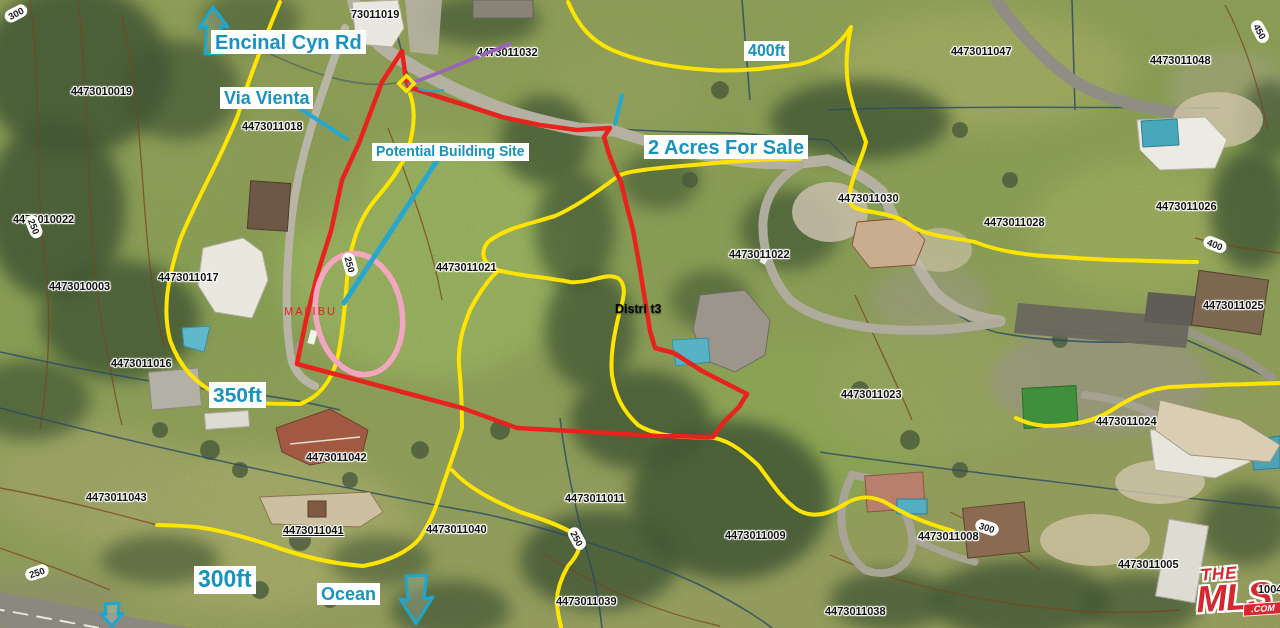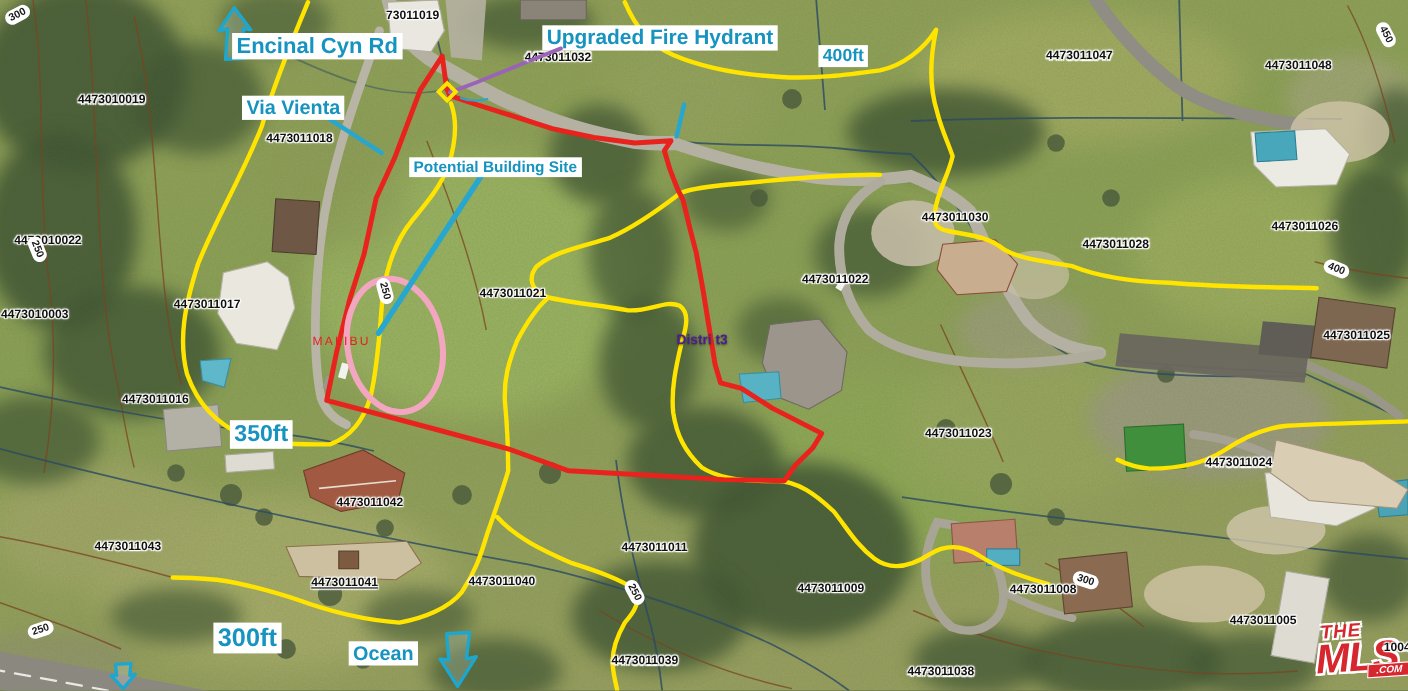--- a/index.html
+++ b/index.html
@@ -22,21 +22,21 @@
   .oval{
     position:absolute;background:#ffffff;color:#1a1a1a;font-size:9.5px;font-weight:bold;
     border-radius:9px;padding:0 4px;line-height:13px;white-space:nowrap;
     font-family:"Liberation Sans",sans-serif;
   }
   .malibu{
     position:absolute;color:#e32222;font-size:11px;font-weight:normal;letter-spacing:2px;
     white-space:nowrap;
   }
   .district{
-    position:absolute;color:#4c1d95;font-size:12.5px;font-weight:bold;white-space:nowrap;
+    position:absolute;color:#000000;font-size:12.5px;font-weight:bold;white-space:nowrap;
     text-shadow:0 1px 2px rgba(40,50,20,.8);
   }
   .mls-logo{
     position:absolute;left:1196px;top:565px;width:88px;height:60px;
     transform:rotate(-4deg);color:#d6262e;font-style:italic;font-weight:bold;
   }
   .mls-the{
     font-size:17px;line-height:15px;margin-left:6px;letter-spacing:1px;
     text-shadow:-2px -2px 0 #fff,2px -2px 0 #fff,-2px 2px 0 #fff,2px 2px 0 #fff,0 2px 0 #fff,2px 0 0 #fff;
   }
@@ -269,39 +269,39 @@
   <div id="label-layer">
     <div class="malibu" style="left:284px;top:305px">MALIBU</div>
     <div class="district" style="left:615px;top:302px">Distri t3</div>
     <div class="mls-logo">
       <div class="mls-the"><span>THE</span></div>
       <div class="mls-mls"><span>MLS</span><span class="mls-tm">™</span></div>
       <span class="mls-com">.COM</span>
     </div>
   <div class="anno" style="left: 211px; top: 10px; font-size: 20px; margin-top: 20px;">Encinal Cyn Rd</div>
       <div class="anno" style="left: 220px; top: 87px; font-size: 18px;">Via Vienta</div>
-      <div class="anno" style="left: 493px; top: 23px; font-size: 19px;">Upgraded Fire Hydrant</div>
       <div class="anno" style="left: 744px; top: 41px; font-size: 16px; text-align: center;">400ft</div>
+      <div class="anno" style="left: 644px; top: 135px; font-size: 20px;">2 Acres For Sale</div>
       <div class="anno" style="left: 372px; top: 143px; font-size: 14px;">Potential Building Site</div>
       <div class="anno" style="left: 209px; top: 382px; font-size: 21px;">350ft</div>
       <div class="anno" style="left: 194px; top: 518px; font-size: 23px; margin-top: 48px;">300ft</div>
       <div class="anno" style="left: 317px; top: 583px; font-size: 18px;">Ocean</div>
       <div class="parcel" style="left: 351px; top: 8px;">73011019</div>
       <div class="parcel" style="left: 71px; top: 85px;">4473010019</div>
       <div class="parcel" style="left: 242px; top: 120px;">4473011018</div>
       <div class="parcel" style="left: 477px; top: 46px;">4473011032</div>
       <div class="parcel" style="left: 951px; top: 45px;">4473011047</div>
       <div class="parcel" style="left: 1150px; top: 54px;">4473011048</div>
       <div class="parcel" style="left: 838px; top: 192px;">4473011030</div>
       <div class="parcel" style="left: 984px; top: 216px;">4473011028</div>
       <div class="parcel" style="left: 1156px; top: 200px;">4473011026</div>
       <div class="parcel" style="left: 681px; top: 248px; padding-left: 48px;">4473011022</div>
       <div class="parcel" style="left: 436px; top: 261px;">4473011021</div>
       <div class="parcel" style="left: 13px; top: 213px;">4473010022</div>
-      <div class="parcel" style="left: 1px; top: 280px;">4473010003</div>
+      <div class="parcel" style="left: 1px; top: 280px; padding-left: 48px;">4473010003</div>
       <div class="parcel" style="left: 158px; top: 271px;">4473011017</div>
       <div class="parcel" style="left: 111px; top: 357px;">4473011016</div>
       <div class="parcel" style="left: 1203px; top: 299px;">4473011025</div>
       <div class="parcel" style="left: 841px; top: 388px;">4473011023</div>
       <div class="parcel" style="left: 1096px; top: 415px;">4473011024</div>
       <div class="parcel" style="left: 306px; top: 451px;">4473011042</div>
       <div class="parcel" style="left: 86px; top: 491px;">4473011043</div>
       <div class="parcel" style="left: 283px; top: 524px; text-decoration: underline;">4473011041</div>
       <div class="parcel" style="left: 426px; top: 523px;">4473011040</div>
       <div class="parcel" style="left: 565px; top: 492px;">4473011011</div>

